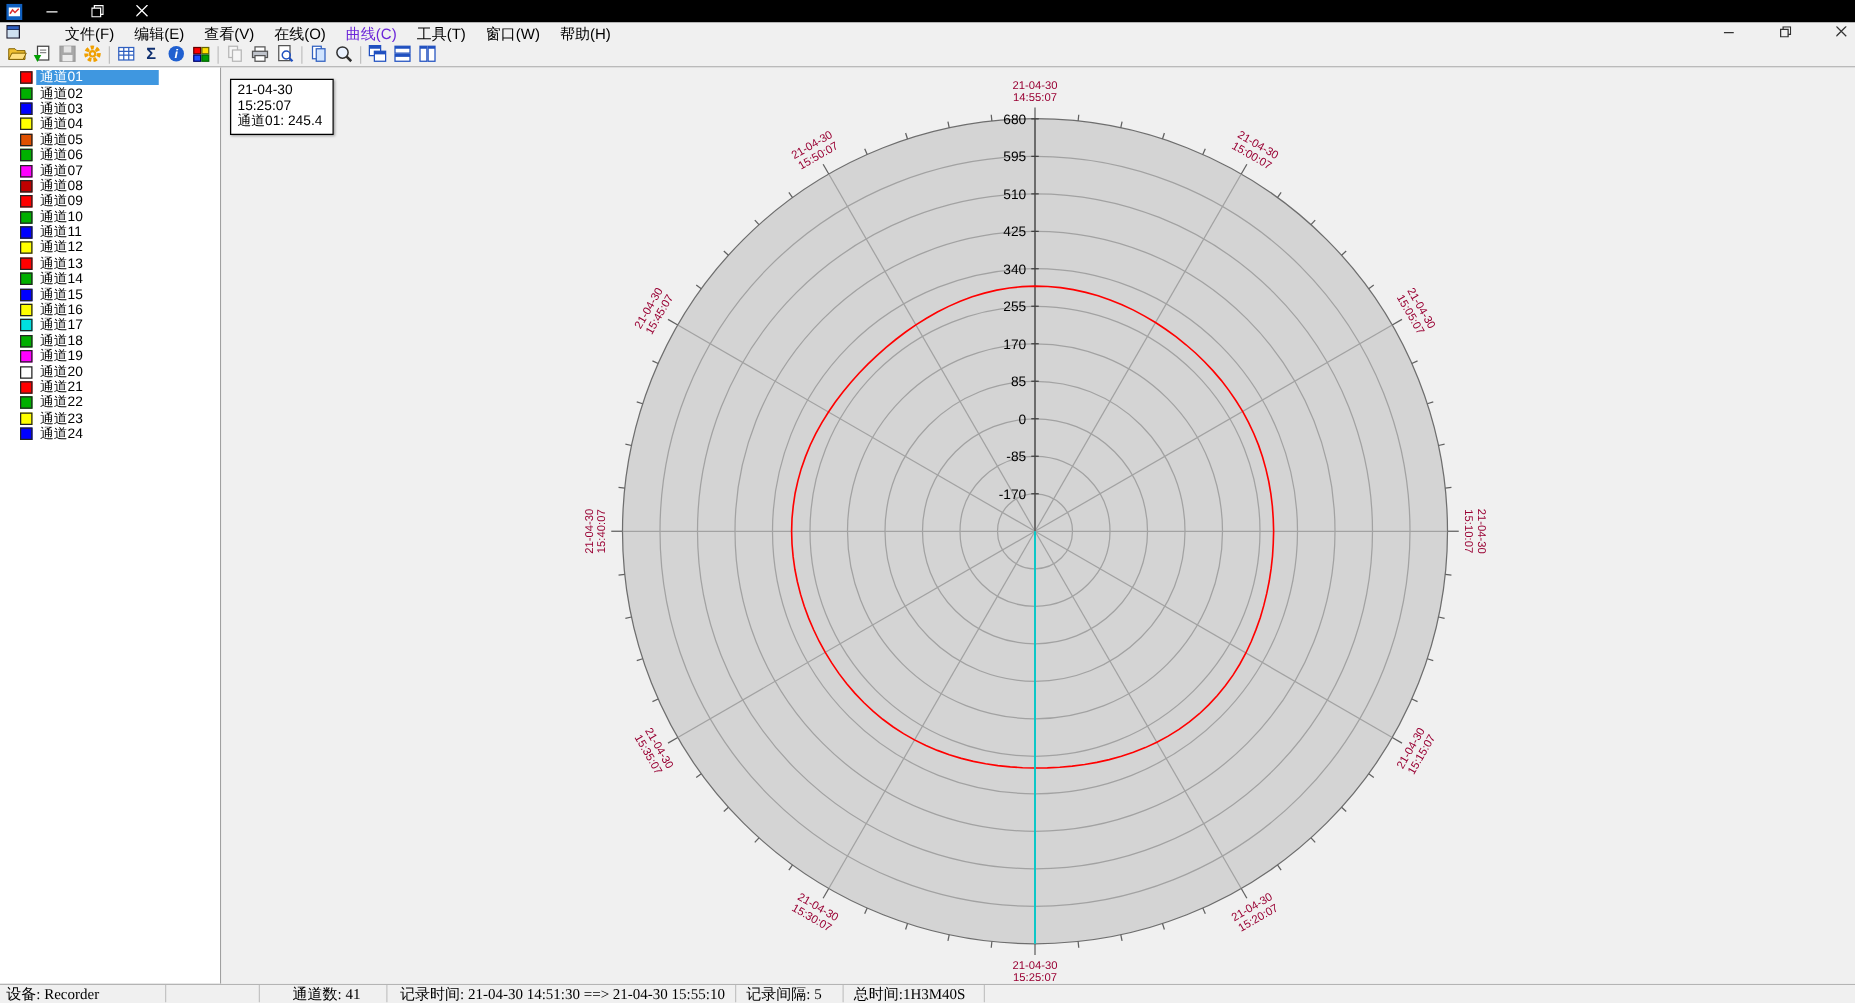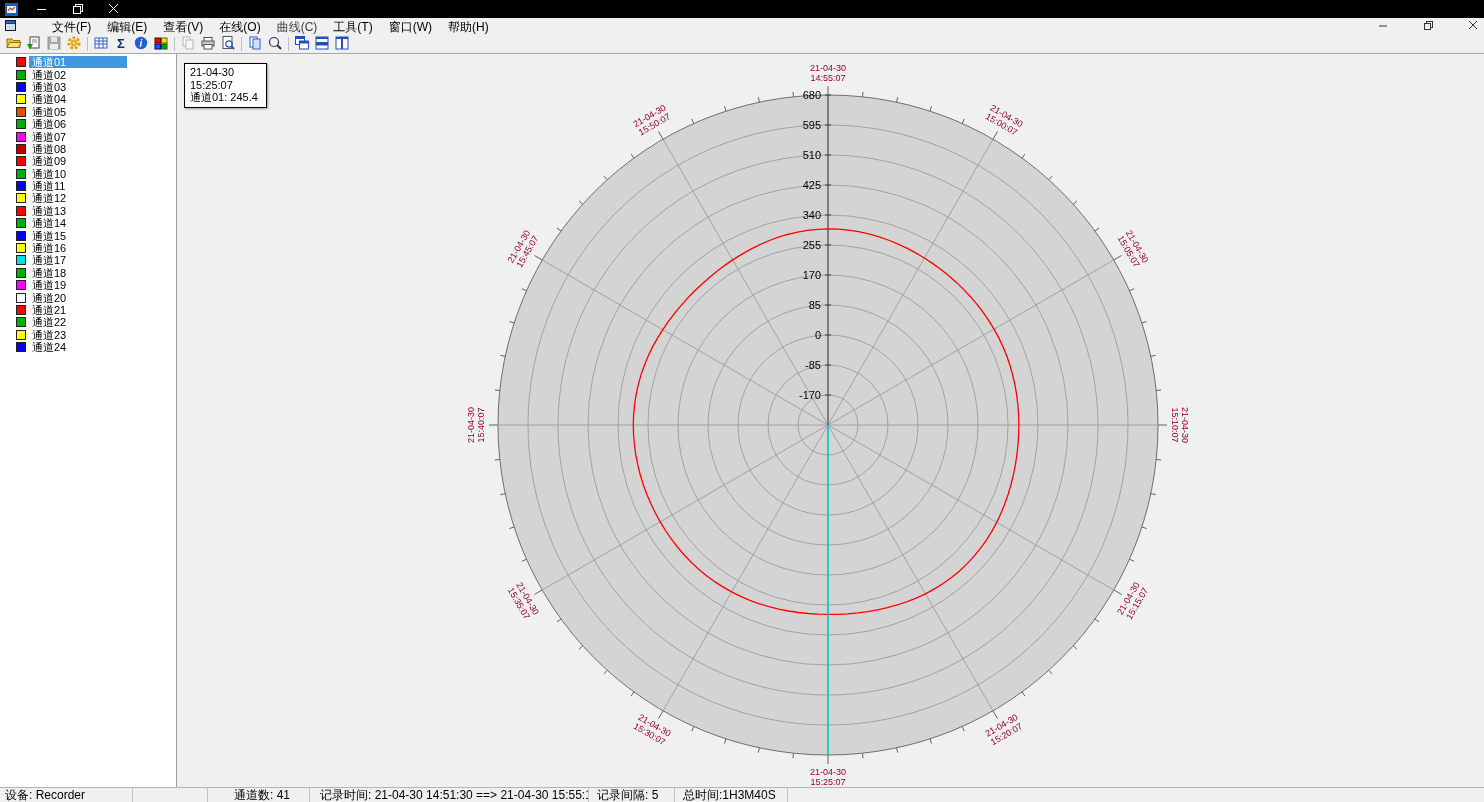--- a/index.html
+++ b/index.html
@@ -10,21 +10,21 @@
   
   .titlebar { height:18px; background:#000; color:#fff; display:flex; align-items:center; flex:none; }
   .titlebar .app-icon { width:13px; height:13px; margin:0 6px 0 5px; flex:none; }
   .titlebar .title { flex:1; font-size:12px; white-space:nowrap; overflow:hidden; }
   .win-btn { width:36px; height:18px; display:flex; align-items:center; justify-content:center; flex:none; }
 
   
   .menubar { height:17px; background:#f0f0f0; display:flex; align-items:flex-start; flex:none;gap:26px; }
   .mdi-icon { width:16px; height:15px; display:flex; align-items:center; justify-content:center; margin-left:2px; }
   .menu-item { padding:1px 8px; font-size:12px; color:#000; cursor:default; }
-  .menu-item.disabled { color:#404040; }
+  .menu-item.disabled { color:#6d28d9; }
   .menubar-spacer { flex:1; }
   .mdi-btn { width:17px; height:15px; display:flex; align-items:center; justify-content:center; margin-right:2px; }
 
   
   .toolbar { height:19px; background:#f0f0f0; display:flex; align-items:center; padding-left:4px; border-bottom:1px solid #a8a8a8; flex:none; }
   .tb-btn { width:20px; height:17px; display:flex; align-items:center; justify-content:center; border:1px solid transparent; }
   .tb-btn.disabled { opacity:.45; filter:grayscale(1); }
   .tb-sep { width:1px; height:14px; background:#c0c0c0; margin:0 3px; }
 
   
@@ -35,21 +35,21 @@
   .chan-label { font-size:11px; line-height:12px; padding:0 3px; width:98px; white-space:nowrap; overflow:hidden; }
   .chan-row.selected .chan-label { background:#3f97e0; color:#fff; }
 
   .main { flex:1; position:relative; background:#f0f0f0; overflow:hidden; }
   .main svg.chart { position:absolute; left:0; top:0; }
   .tooltip { position:absolute; left:7px; top:9px; background:#fff; border:1px solid #000;
              padding:2px 8px 3px 5px; font-size:11px; line-height:12.5px; z-index:5;
              box-shadow:1px 1px 2px rgba(0,0,0,.35); white-space:nowrap; }
 
   
-  .statusbar { height:15px; border-top:1px solid #b4b4b4; background:#f0f0f0; display:flex; align-items:center; font-size:12px; flex:none; }
+  .statusbar { height:15px; border-top:1px solid #b4b4b4; background:#f0f0f0; display:flex; align-items:center; font-size:12px; flex:none;font-family:Liberation Serif, serif; }
   .sb-field { height:100%; display:flex; align-items:center; padding:0 5px; border-right:1px solid #c4c4c4; white-space:nowrap; overflow:hidden; flex:none; }
   .sb-flex { flex:1; border-right:none; }
 </style>
 </head>
 <body>
 
 <div class="app">
 
   <div class="titlebar">
     <span class="app-icon">

